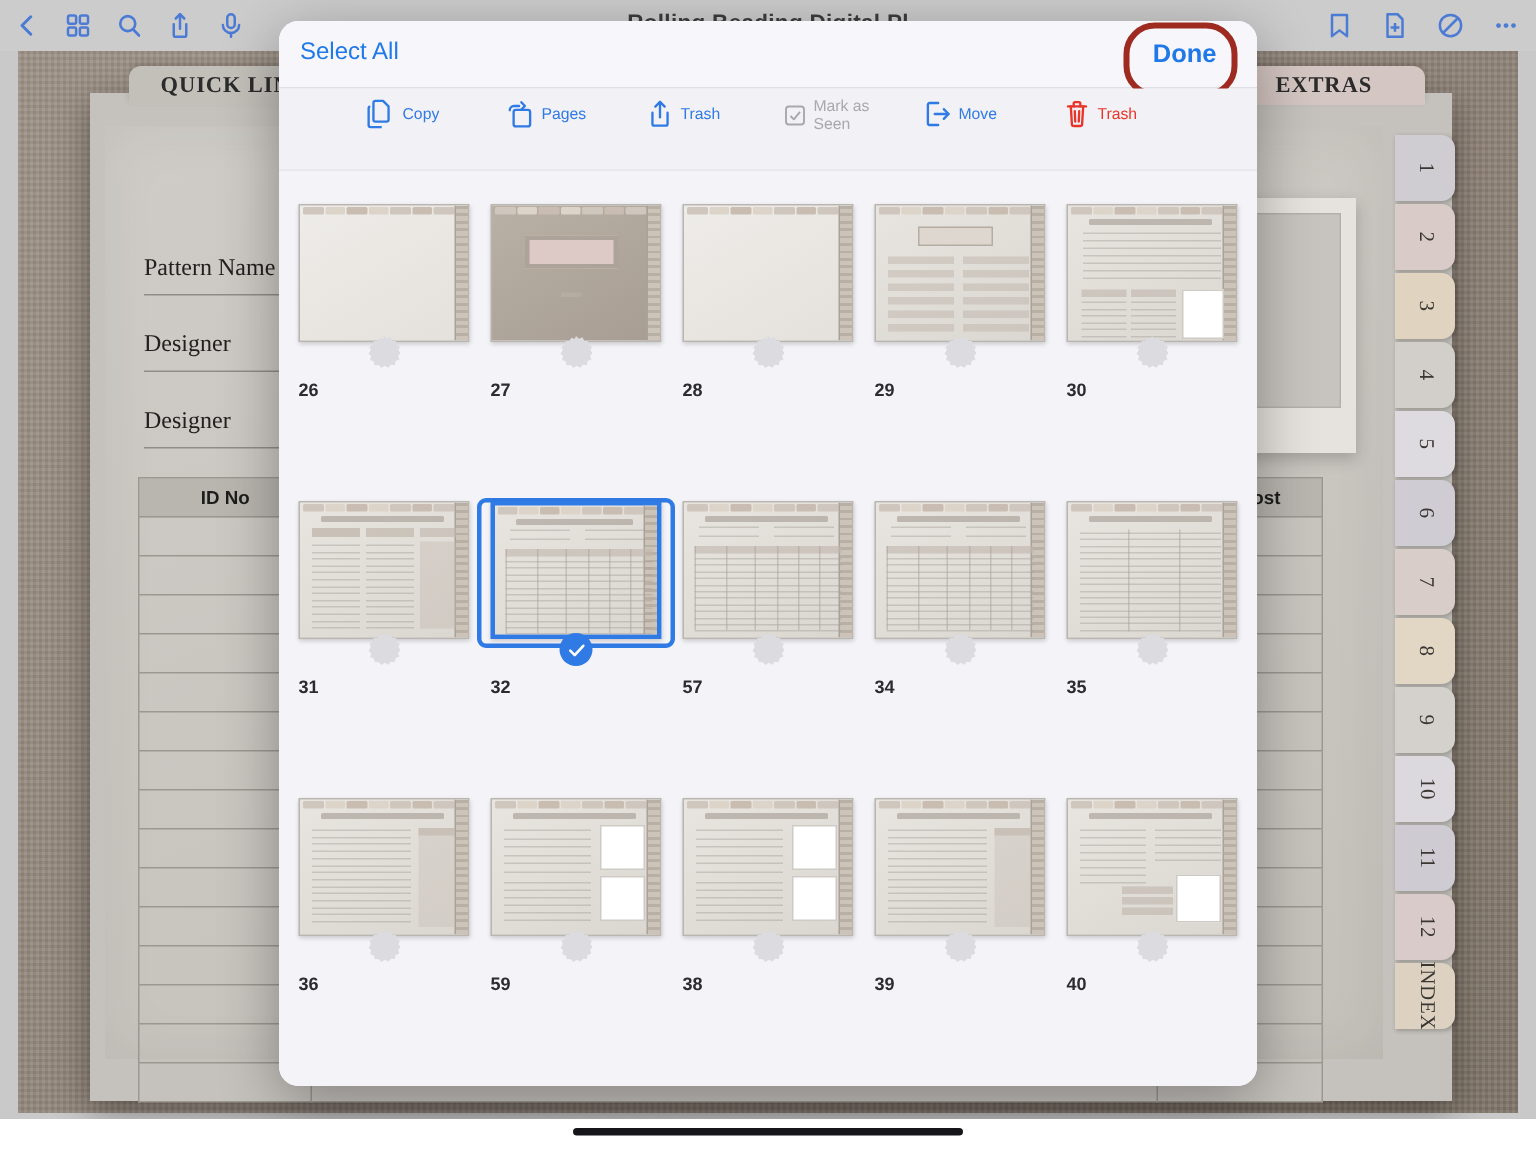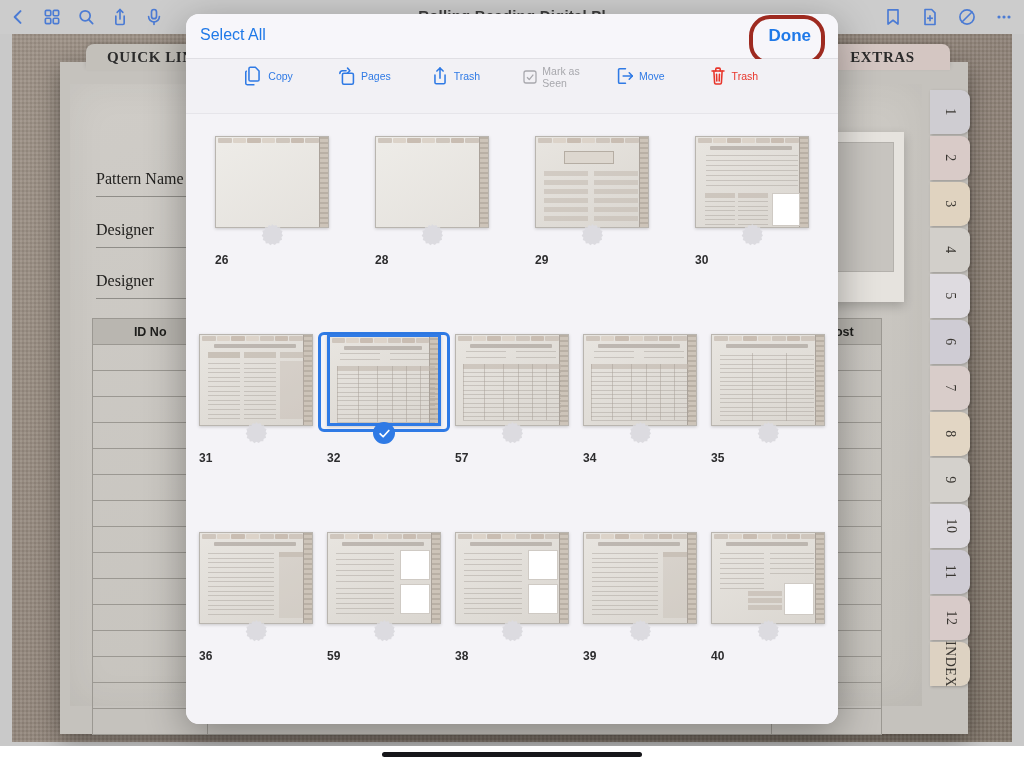--- a/index.html
+++ b/index.html
@@ -514,20 +514,42 @@
                 <div class="edge"></div>
               </div>
             </div>
             <div class="badge">
               <div class="star"></div>
             </div>
             <div class="pnum">26</div>
           </div>
           <div class="cell">
             <div class="thumbbox">
+              <div class="thumb cover">
+                <div class="tabstrip">
+                  <i></i>
+                  <i></i>
+                  <i></i>
+                  <i></i>
+                  <i></i>
+                  <i></i>
+                  <i></i>
+                </div>
+                <div class="edge"></div>
+                <div class="wt" style="left:22px;top:20px;width:62px;height:22px;background:#ddcac6;border:3px solid #ada39a;"></div>
+                <div class="blk" style="left:46px;top:58px;width:14px;height:3px;opacity:0.45"></div>
+              </div>
+            </div>
+            <div class="badge">
+              <div class="star"></div>
+            </div>
+            <div class="pnum">27</div>
+          </div>
+          <div class="cell">
+            <div class="thumbbox">
               <div class="thumb blank">
                 <div class="tabstrip">
                   <i></i>
                   <i></i>
                   <i></i>
                   <i></i>
                   <i></i>
                   <i></i>
                   <i></i>
                 </div>

